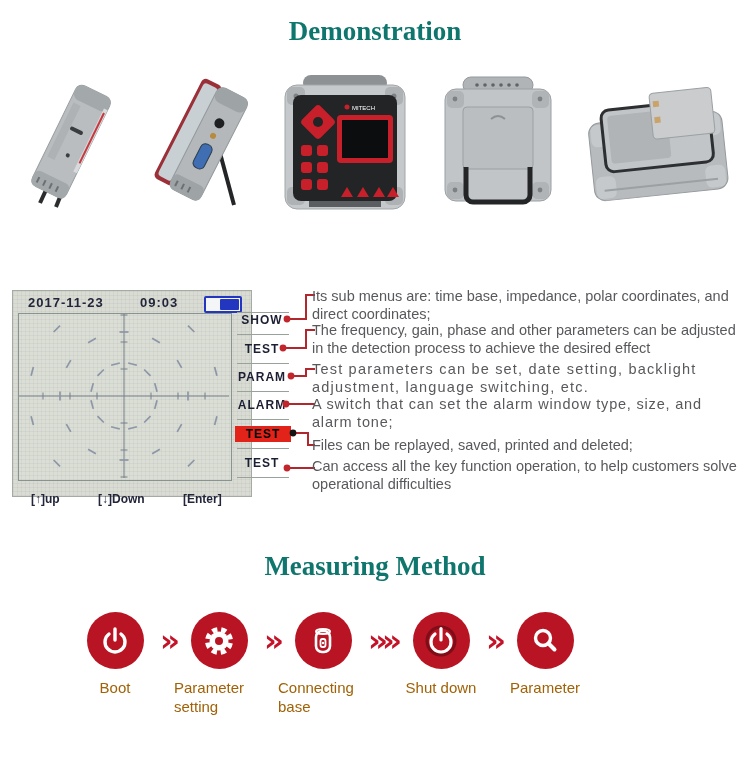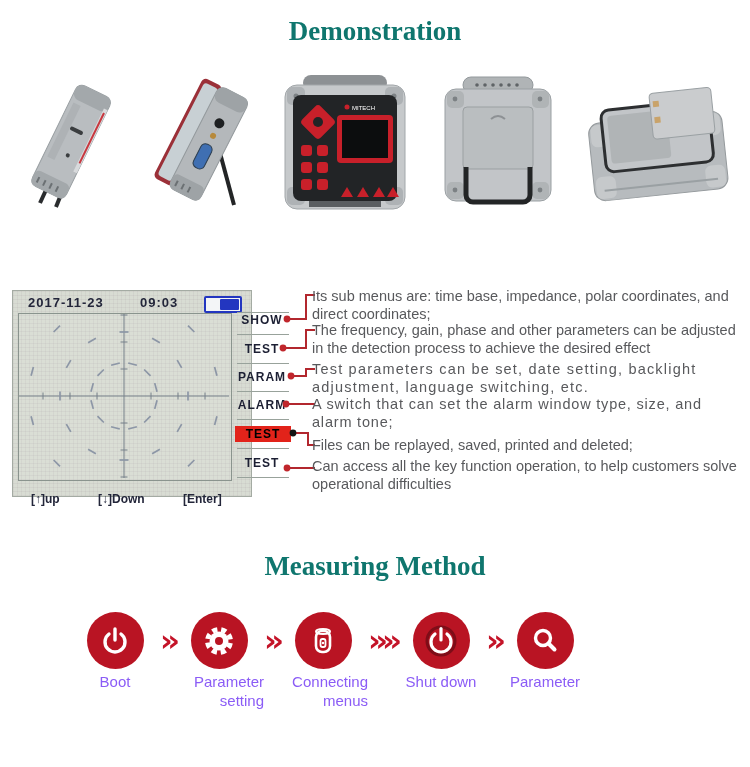--- a/index.html
+++ b/index.html
@@ -43,21 +43,21 @@
   .desc{position:absolute;left:312px;width:434px;margin:0;font-size:14.5px;line-height:18px;
         color:#58595c;}
   .desc.sp1{letter-spacing:1.2px;}
   .desc.sp2{letter-spacing:0.8px;}
 
   
   .process{position:absolute;left:70px;top:612px;width:612px;display:flex;align-items:flex-start;}
   .step{width:90px;display:flex;flex-direction:column;align-items:center;}
   .bubble{width:57px;height:57px;border-radius:50%;background:#b91423;display:flex;
           align-items:center;justify-content:center;}
-  .step-label{margin-top:3px;font-size:15px;color:#8b5cf6;text-align:right;line-height:19px;}
+  .step-label{margin-top:9px;font-size:15px;color:#a16207;text-align:left;line-height:19px;}
   .chev{width:14px;margin-top:13px;font-size:31px;font-weight:bold;color:#c41328;
         line-height:31px;text-align:center;font-family:"DejaVu Sans",sans-serif;}
 </style>
 </head>
 <body>
 
 <div class="page">
 
   <h2 class="sec-title" id="title-demo">Demonstration</h2>
 
@@ -316,21 +316,21 @@
 
     <div class="step">
       <div class="bubble">
         <svg width="32" height="32" viewBox="0 0 32 32">
           <rect x="9" y="6" width="14" height="21" rx="6" fill="none" stroke="#fff" stroke-width="2.6"></rect>
           <ellipse cx="16" cy="6.5" rx="7" ry="2.6" fill="none" stroke="#fff" stroke-width="2"></ellipse>
           <rect x="13.5" y="14" width="5" height="8" rx="2" fill="none" stroke="#fff" stroke-width="1.8"></rect>
           <circle cx="16" cy="18" r="1.2" fill="#fff"></circle>
         </svg>
       </div>
-      <div class="step-label">Connecting menus</div>
+      <div class="step-label">Connecting base</div>
     </div>
     <div class="chev">»</div>
 
     <div class="chev">»</div>
 
     <div class="step">
       <div class="bubble">
         <svg width="34" height="34" viewBox="0 0 34 34">
           <circle cx="17" cy="17" r="14" fill="none" stroke="#7e0d18" stroke-width="3"></circle>
           <path d="M11 10 A 10 10 0 1 0 23 10" fill="none" stroke="#fff" stroke-width="3.2" stroke-linecap="round"></path>

